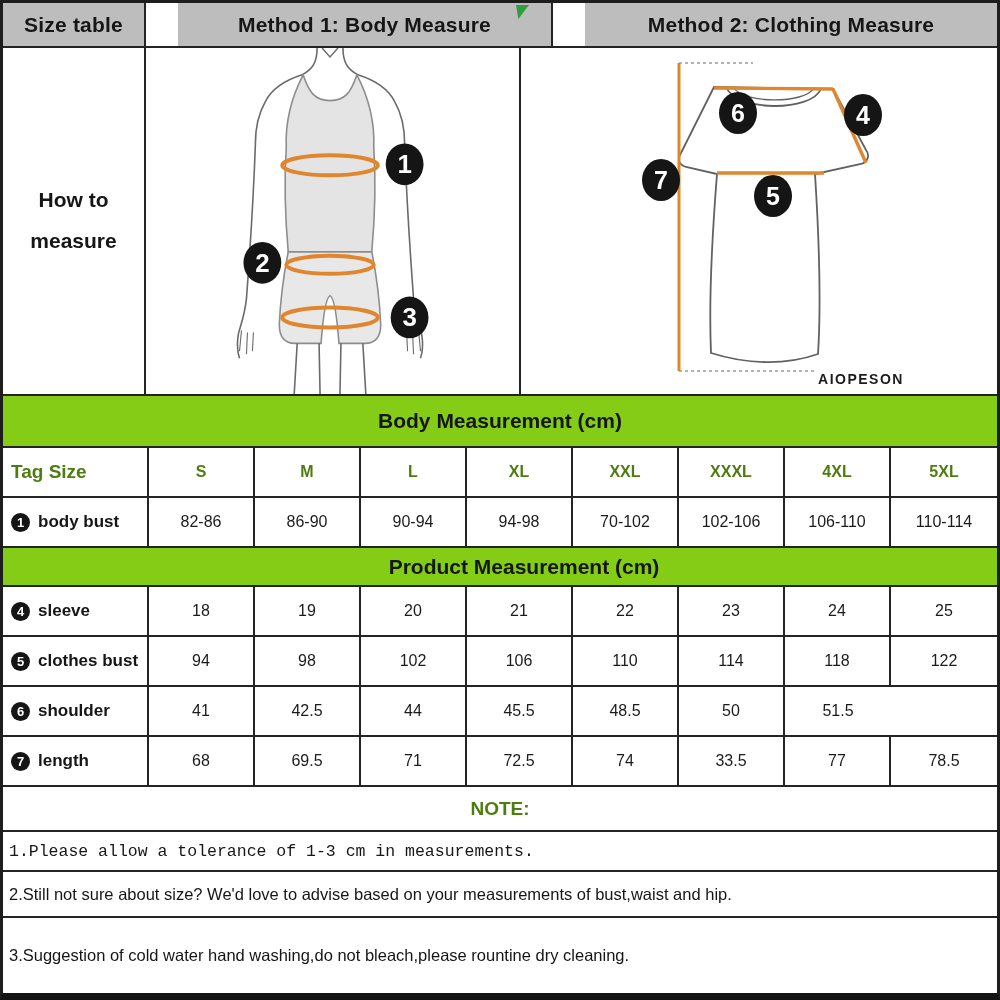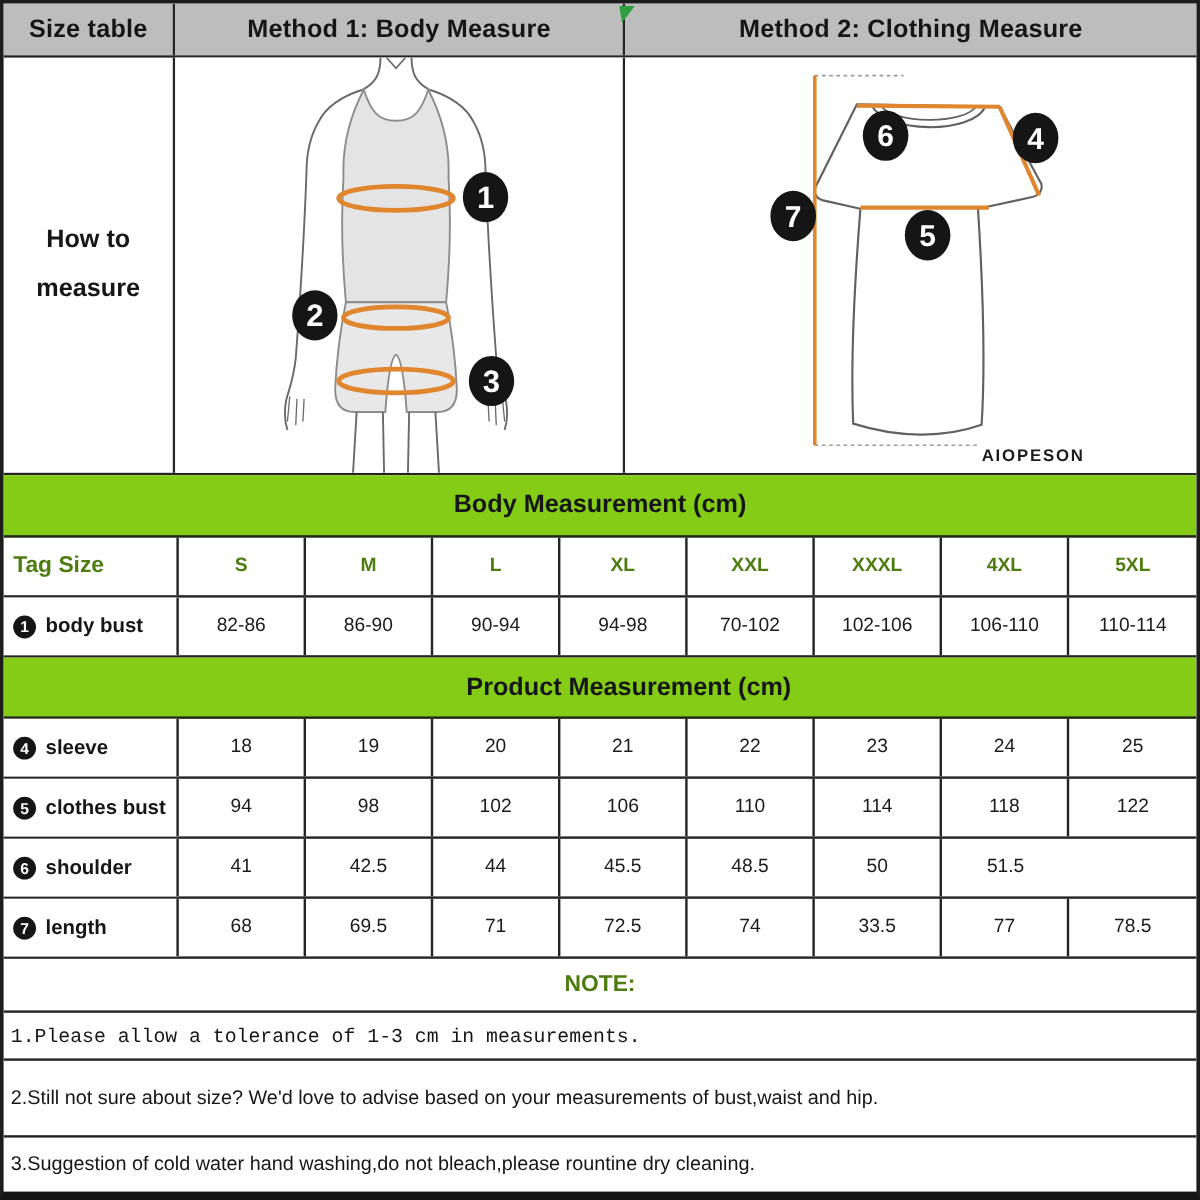--- a/index.html
+++ b/index.html
@@ -38,21 +38,21 @@
   .flag{position:absolute;top:2px;left:513px;width:13px;height:14px;
         background:#2f9e3f;clip-path:polygon(0 0,100% 0,18% 100%);z-index:5;}
   svg text{font-family:"Liberation Sans", sans-serif;}
 </style>
 </head>
 <body>
 
 <div class="sheet">
   <div class="flag"></div>
 
-  <div class="row grid3" style="height:45px;">
+  <div class="row grid3" style="height:45px;gap:32px;">
     <div class="cell hdr">Size table</div>
     <div class="cell hdr">Method 1: Body  Measure</div>
     <div class="cell hdr">Method 2: Clothing Measure</div>
   </div>
 
   <div class="row grid3" style="height:348px;">
     <div class="cell how">How to measure</div>
 
     <div class="cell illus">
       <svg width="375" height="348" viewBox="0 0 375 348">
@@ -150,21 +150,21 @@
     <div class="cell val">82-86</div>
     <div class="cell val">86-90</div>
     <div class="cell val">90-94</div>
     <div class="cell val">94-98</div>
     <div class="cell val">70-102</div>
     <div class="cell val">102-106</div>
     <div class="cell val">106-110</div>
     <div class="cell val">110-114</div>
   </div>
 
-  <div class="row band" style="height:51px;padding-left:48px;">Product Measurement (cm)</div>
+  <div class="row band" style="height:39px;padding-left:48px;">Product Measurement (cm)</div>
 
   <div class="row grid9" style="height:50px;">
     <div class="cell label-cell">
       <span class="mark">4</span>
       <span>sleeve</span>
     </div>
     <div class="cell val">18</div>
     <div class="cell val">19</div>
     <div class="cell val">20</div>
     <div class="cell val">21</div>
@@ -214,15 +214,15 @@
     <div class="cell val">72.5</div>
     <div class="cell val">74</div>
     <div class="cell val">33.5</div>
     <div class="cell val">77</div>
     <div class="cell val">78.5</div>
   </div>
 
   <div class="row note-title red" style="height:45px;">NOTE:</div>
 
   <div class="row note-line" style="height:40px;font-family:Liberation Mono, monospace;">1.Please allow a tolerance of 1-3 cm in measurements.</div>
-  <div class="row note-line" style="height:64px;">2.Still not sure about size? We'd love to advise based on your measurements of bust,waist and hip.</div>
+  <div class="row note-line" style="height:46px;">2.Still not sure about size? We'd love to advise based on your measurements of bust,waist and hip.</div>
   <div class="note-line" style="flex:1;">3.Suggestion of cold water hand washing,do not bleach,please rountine dry cleaning.</div>
 </div>
 
 </body></html>

